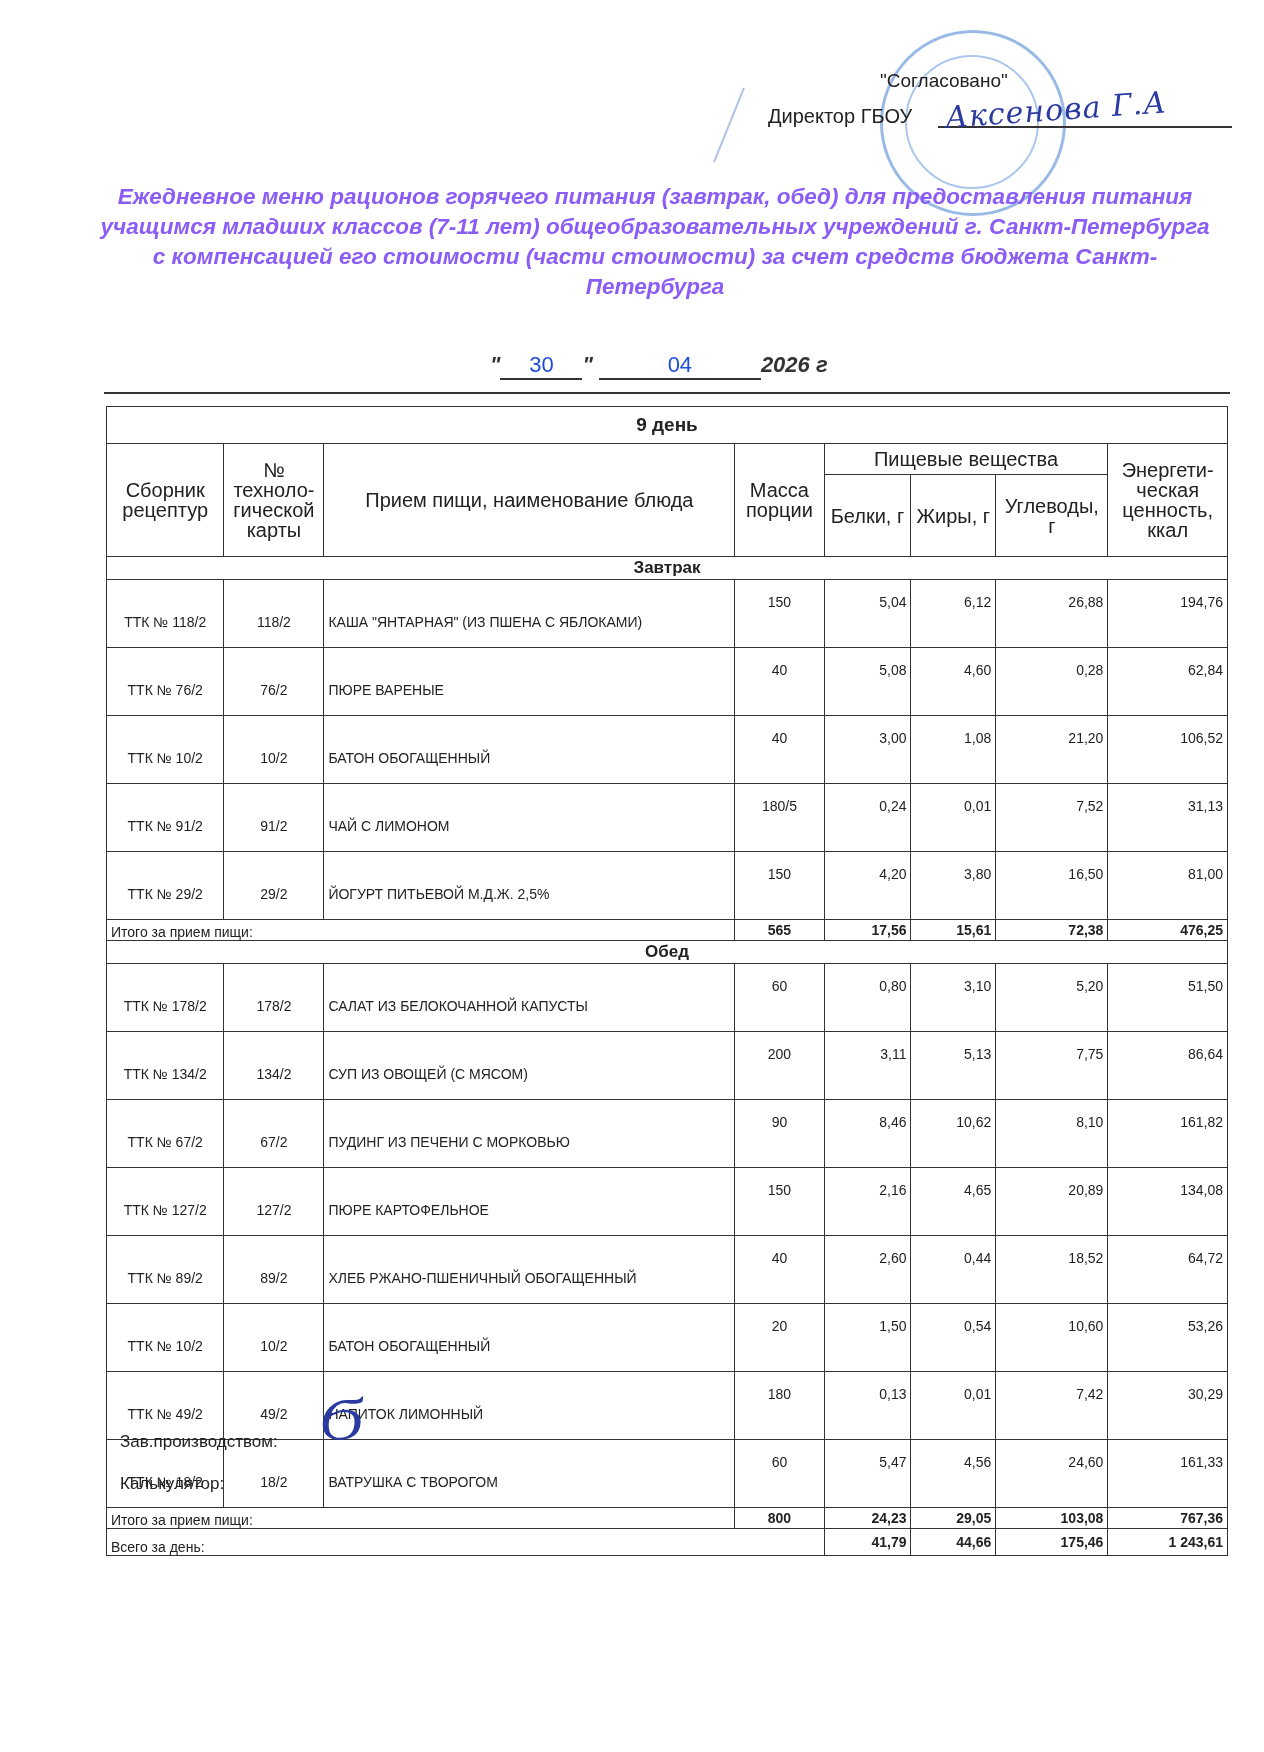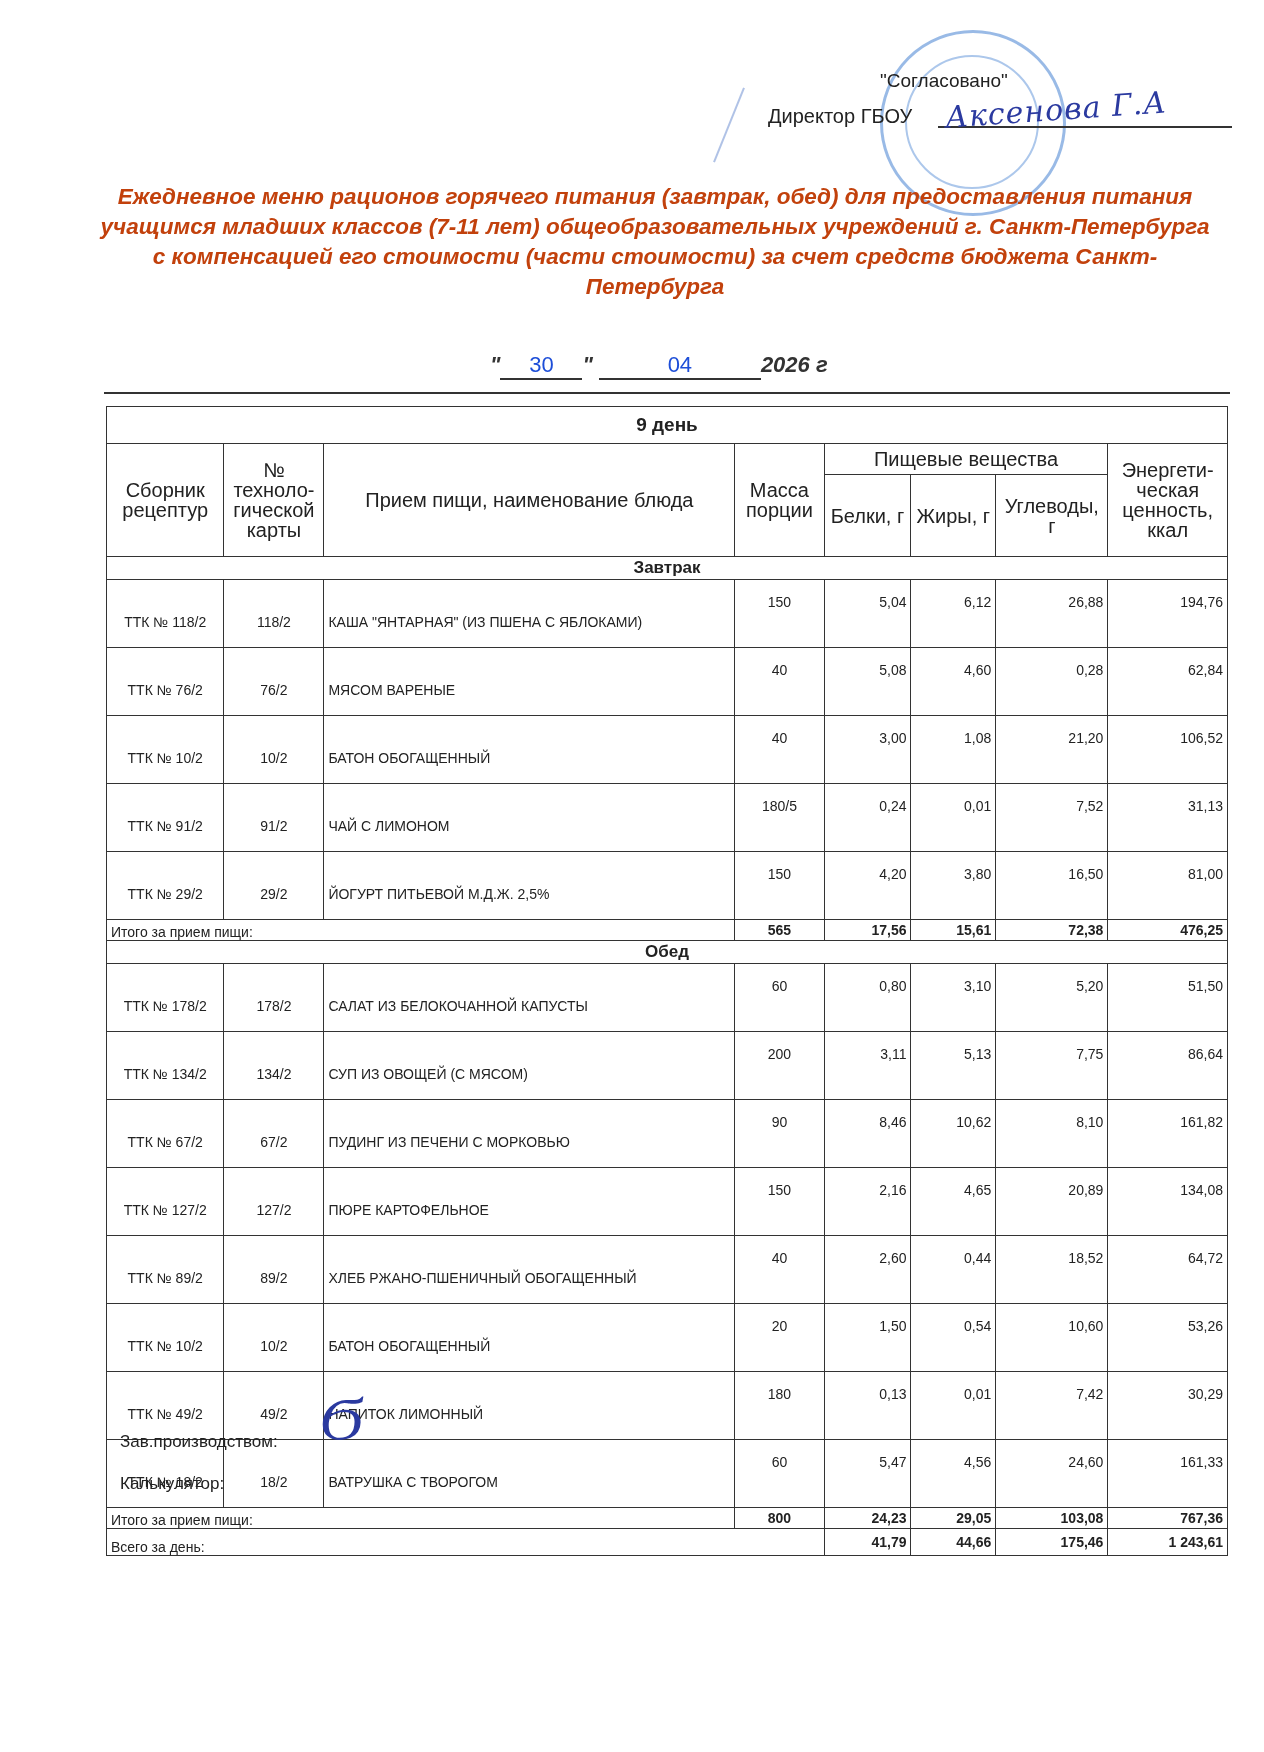--- a/index.html
+++ b/index.html
@@ -9,21 +9,21 @@
   .director { position:absolute; left:768px; top:105px; font-size:20px; }
   .sig-line { position:absolute; left:938px; top:126px; width:294px; height:2px; background:#333; }
   .stamp { position:absolute; left:880px; top:30px; width:180px; height:180px; border-radius:50%;
            border:3px solid rgba(70,130,210,0.55); }
   .stamp-inner { position:absolute; left:905px; top:55px; width:130px; height:130px; border-radius:50%;
                  border:2px solid rgba(70,130,210,0.45); }
   .signature { position:absolute; left:945px; top:92px; font-family:"DejaVu Serif", serif; font-style:italic;
                font-size:30px; color:#2b3aa0; transform:rotate(-4deg); letter-spacing:1px; }
   .slash-mark { position:absolute; left:728px; top:85px; width:2px; height:80px; background:rgba(80,120,200,0.45); transform:rotate(22deg); }
   .doc-title { position:absolute; left:100px; top:182px; width:1110px; text-align:center; font-style:italic;
-               font-weight:bold; font-size:22.5px; line-height:30px; color:#c2410c; }
+               font-weight:bold; font-size:22.5px; line-height:30px; color:#8b5cf6; }
   .date-line { position:absolute; left:490px; top:352px; font-size:22px; font-weight:bold; font-style:italic; color:#333; }
   .date-line .hand { font-family:"Liberation Sans", sans-serif; font-weight:normal; font-style:normal; color:#1d4ed8;
                      display:inline-block; border-bottom:2px solid #333; text-align:center; }
   .date-day { width:82px; }
   .date-month { width:162px; margin-left:6px; }
   .hr-top { position:absolute; left:104px; top:392px; width:1126px; height:2px; background:#333; }
 
   table.menu { position:absolute; left:106px; top:406px; width:1122px; border-collapse:collapse; font-size:14px; }
   table.menu td, table.menu th { border:1px solid #333; padding:0 4px; }
   table.menu .day-row td { height:36px; text-align:center; font-size:19px; font-weight:bold; }
@@ -100,21 +100,21 @@
     <td class="c-name">КАША "ЯНТАРНАЯ" (ИЗ ПШЕНА С ЯБЛОКАМИ)</td>
     <td class="c-mass c-num" style="text-align:center">150</td>
     <td class="c-num">5,04</td>
     <td class="c-num">6,12</td>
     <td class="c-num">26,88</td>
     <td class="c-num">194,76</td>
   </tr>
   <tr class="item">
     <td class="c-src">ТТК № 76/2</td>
     <td class="c-card">76/2</td>
-    <td class="c-name">МЯСОМ ВАРЕНЫЕ</td>
+    <td class="c-name">ПЮРЕ ВАРЕНЫЕ</td>
     <td class="c-mass c-num" style="text-align:center">40</td>
     <td class="c-num">5,08</td>
     <td class="c-num">4,60</td>
     <td class="c-num">0,28</td>
     <td class="c-num">62,84</td>
   </tr>
   <tr class="item">
     <td class="c-src">ТТК № 10/2</td>
     <td class="c-card">10/2</td>
     <td class="c-name">БАТОН ОБОГАЩЕННЫЙ</td>

